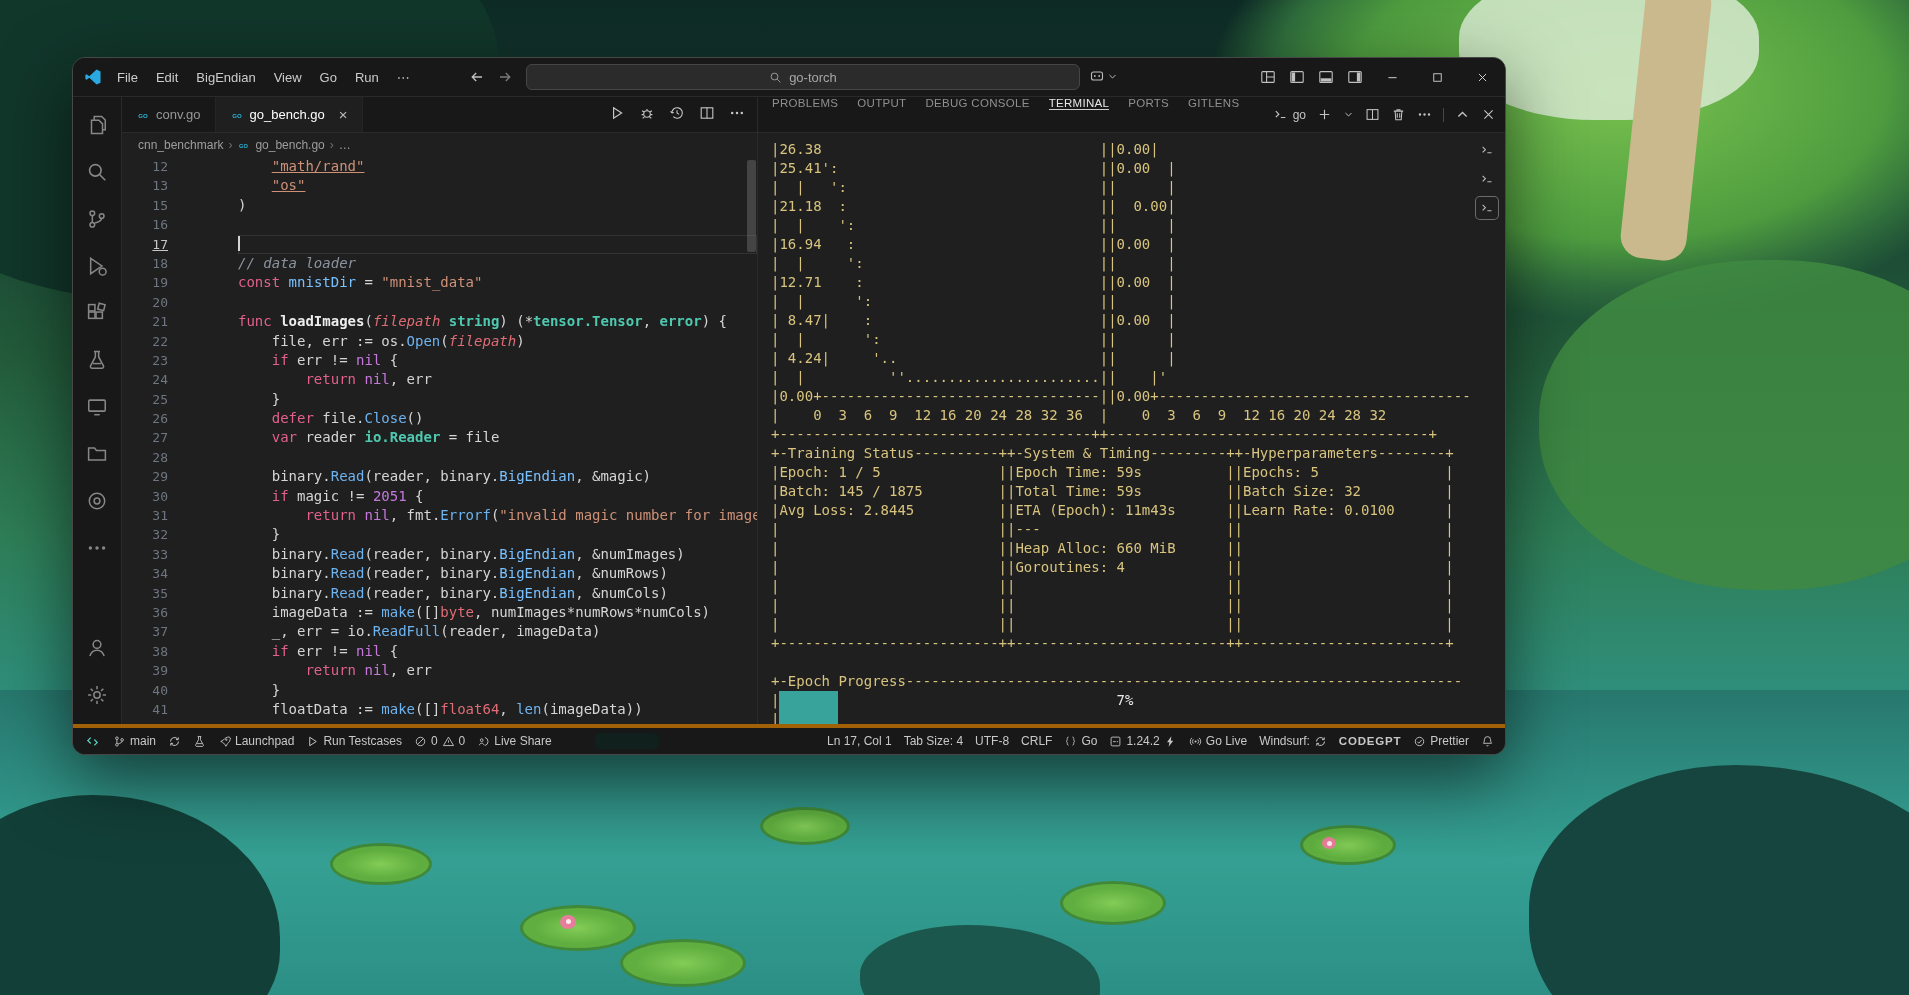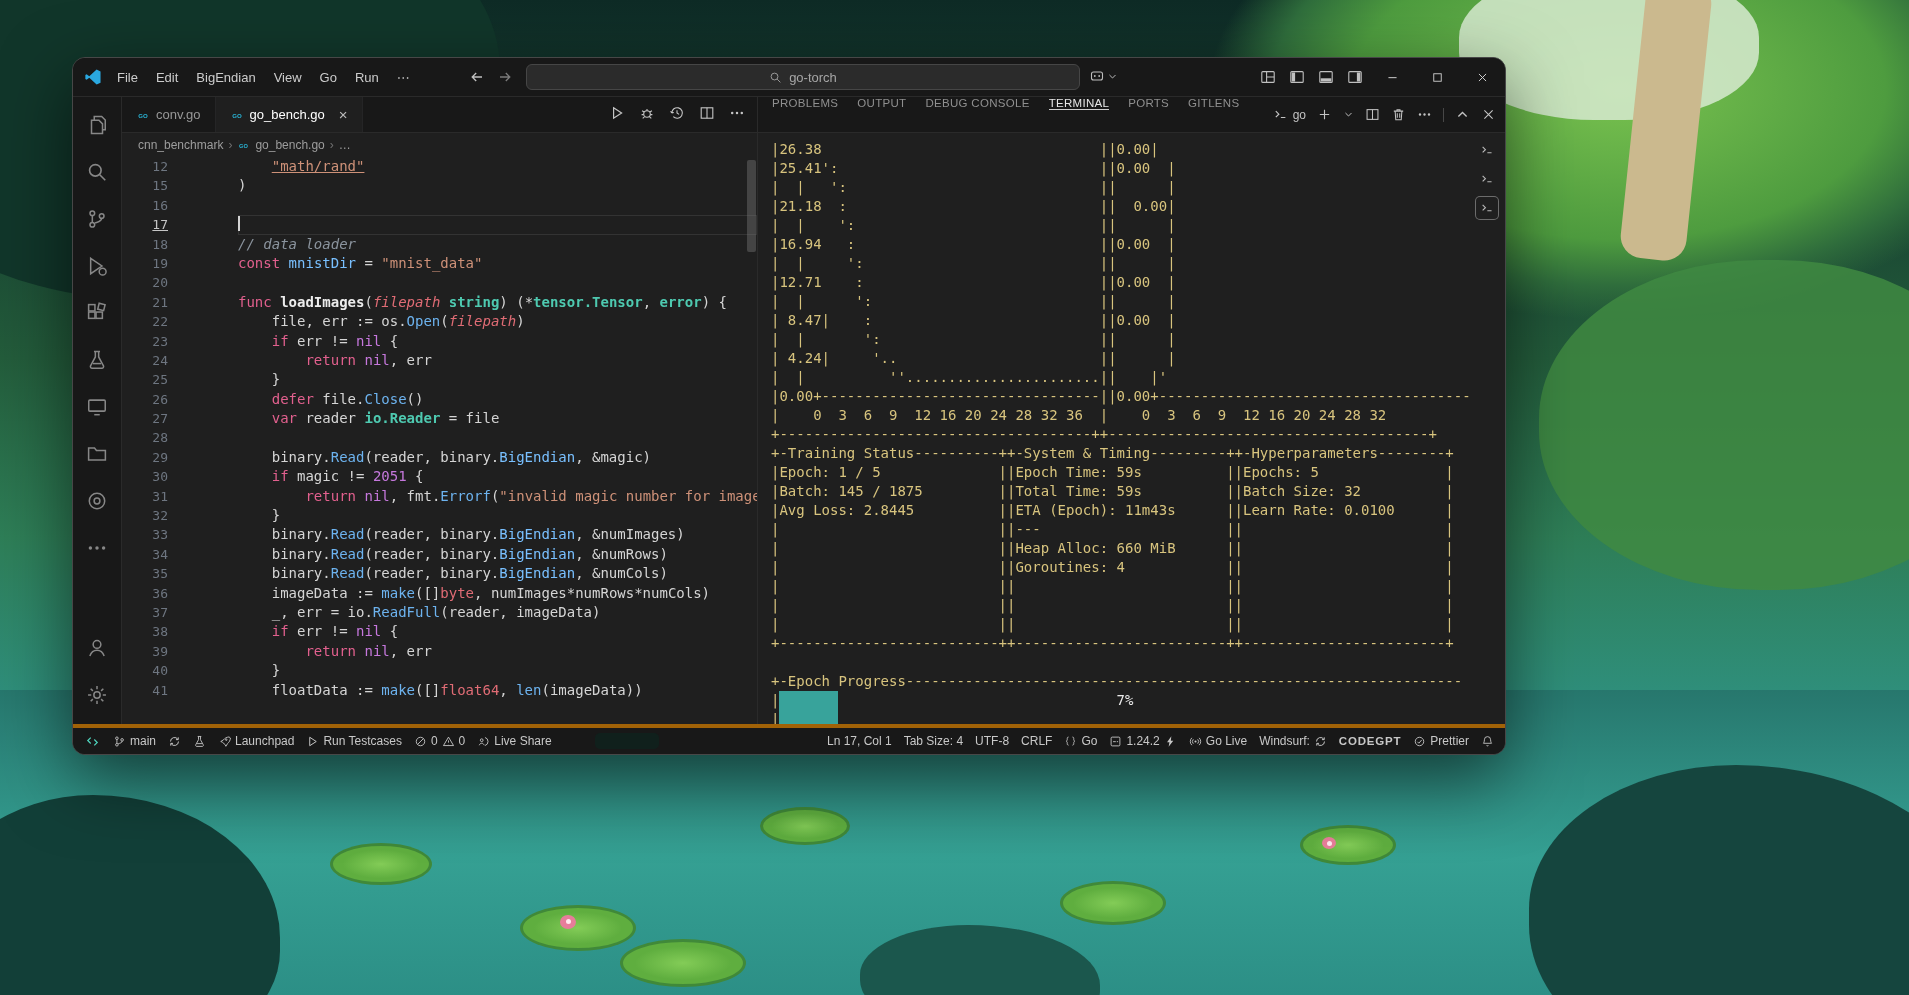--- a/index.html
+++ b/index.html
@@ -419,20 +419,21 @@
               <text x="8" y="11" font-size="7" font-weight="bold" text-anchor="middle" fill="#29b6d8" font-family="Liberation Sans, sans-serif">GO</text>
             </svg>
           </span>
           <span class="bc-item">go_bench.go</span>
           <span class="bc-sep">›</span>
           <span class="bc-item">…</span>
         </div>
       <div class="editor">
         <div>
             <div class="code-line"><span class="gutter">12</span><span class="code-text"><span class="tk-p">    </span><span class="tk-su">"math/rand"</span></span></div>
+            <div class="code-line"><span class="gutter">13</span><span class="code-text"><span class="tk-p">    </span><span class="tk-su">"os"</span></span></div>
             <div class="code-line"><span class="gutter">15</span><span class="code-text"><span class="tk-p">)</span></span></div>
             <div class="code-line"><span class="gutter">16</span><span class="code-text"></span></div>
             <div class="code-line current"><span class="gutter">17</span><span class="code-text"><span class="cursor"></span></span></div>
             <div class="code-line"><span class="gutter">18</span><span class="code-text"><span class="tk-c">// data loader</span></span></div>
             <div class="code-line"><span class="gutter">19</span><span class="code-text"><span class="tk-k">const</span><span class="tk-p"> </span><span class="tk-pr">mnistDir</span><span class="tk-p"> = </span><span class="tk-s">"mnist_data"</span></span></div>
             <div class="code-line"><span class="gutter">20</span><span class="code-text"></span></div>
             <div class="code-line"><span class="gutter">21</span><span class="code-text"><span class="tk-k">func</span><span class="tk-p"> </span><span class="tk-fd">loadImages</span><span class="tk-p">(</span><span class="tk-pa">filepath</span><span class="tk-p"> </span><span class="tk-t">string</span><span class="tk-p">) (*</span><span class="tk-t">tensor.Tensor</span><span class="tk-p">, </span><span class="tk-t">error</span><span class="tk-p">) {</span></span></div>
             <div class="code-line"><span class="gutter">22</span><span class="code-text"><span class="tk-p">    file, err := os.</span><span class="tk-f">Open</span><span class="tk-p">(</span><span class="tk-pa">filepath</span><span class="tk-p">)</span></span></div>
             <div class="code-line"><span class="gutter">23</span><span class="code-text"><span class="tk-p">    </span><span class="tk-k">if</span><span class="tk-p"> err != </span><span class="tk-n">nil</span><span class="tk-p"> {</span></span></div>
             <div class="code-line"><span class="gutter">24</span><span class="code-text"><span class="tk-p">        </span><span class="tk-k">return</span><span class="tk-p"> </span><span class="tk-n">nil</span><span class="tk-p">, err</span></span></div>

